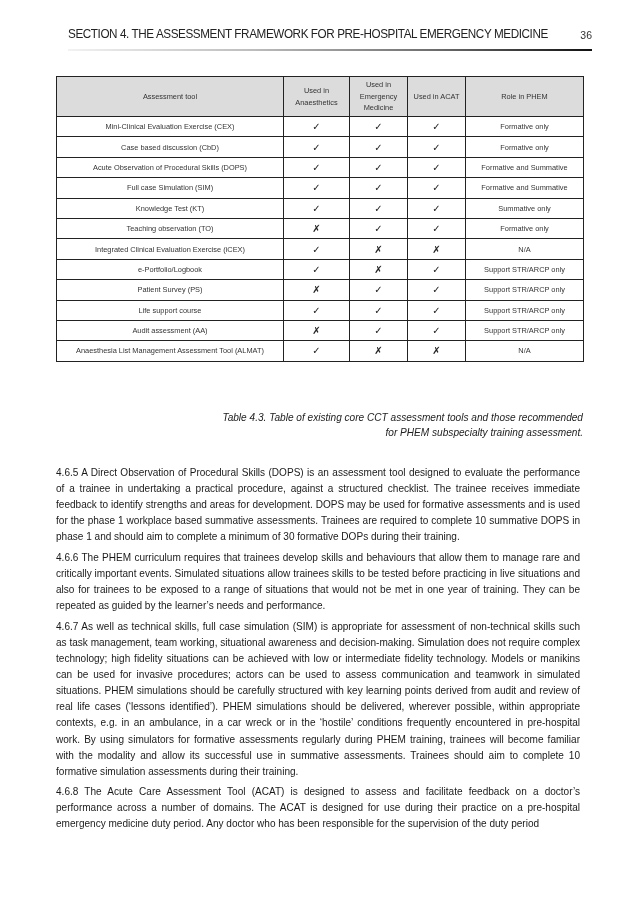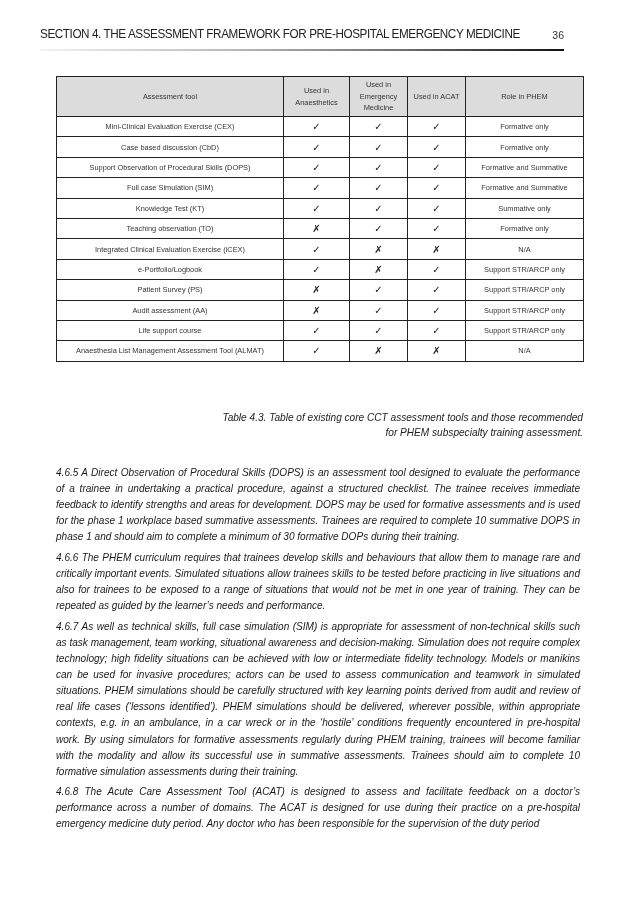--- a/index.html
+++ b/index.html
@@ -1,32 +1,32 @@
 <!DOCTYPE html>
 <html><head>
 <meta charset="utf-8">
 <style>
   html, body { margin: 0; padding: 0; background: #ffffff; }
   body { width: 638px; height: 901px; position: relative; overflow: hidden; font-family: "Liberation Sans", sans-serif; color: #1a1a1a; }
-  .header { position: absolute; left: 40px; top: 27px; width: 524px; height: 26px; }
+  .header { position: absolute; left: 68px; top: 27px; width: 524px; height: 26px; }
   .header-title { position: absolute; left: 0; top: 0; font-family: "Liberation Sans", sans-serif; font-size: 12.6px; letter-spacing: -0.45px; color: #222; transform: scaleX(0.93); transform-origin: left top; white-space: nowrap; }
   .page-num { position: absolute; right: 0; top: 2px; font-size: 10.5px; color: #333; margin-left: 13px; }
   .header-rule { position: absolute; left: 0; top: 22px; width: 524px; height: 2px; background: linear-gradient(to right, #f2f2f2 0%, #bdbdbd 35%, #6d6d6d 70%, #111 100%); }
 
   table.tools { position: absolute; left: 56px; top: 76px; width: 527px; border-collapse: collapse; table-layout: fixed; font-size: 7.4px; color: #333; }
   table.tools th, table.tools td { border: 1px solid #222; text-align: center; vertical-align: middle; padding: 0 2px; }
   table.tools th { background: #dcdcdc; font-weight: normal; height: 39px; line-height: 11.5px; }
   table.tools td { height: 19.4px; white-space: nowrap; }
   table.tools td.mark { font-size: 10px; color: #222; }
   .col-tool { width: 227px; } .col-an { width: 66px; } .col-em { width: 58px; } .col-ph { width: 58px; } .col-role { width: 118px; }
 
   .caption { position: absolute; left: 56px; top: 410px; width: 527px; text-align: right; font-style: italic; font-size: 10.1px; line-height: 15px; color: #222; }
 
   .body-text { position: absolute; left: 56px; top: 465px; width: 524px; font-size: 10.05px; line-height: 16.1px; color: #1a1a1a; }
-  .body-text p { margin: 0 0 4.5px 0; text-align: justify; font-style: italic; }
+  .body-text p { margin: 0 0 4.5px 0; text-align: justify; }
 </style>
 </head>
 <body>
 
 <div class="header">
   <div class="header-title">SECTION 4. THE ASSESSMENT FRAMEWORK FOR PRE-HOSPITAL EMERGENCY MEDICINE</div>
   <div class="page-num">36</div>
   <div class="header-rule"></div>
 </div>
 
@@ -56,21 +56,21 @@
         <td>Formative only</td>
       </tr>
       <tr>
         <td>Case based discussion (CbD)</td>
         <td class="mark">✓</td>
         <td class="mark">✓</td>
         <td class="mark">✓</td>
         <td>Formative only</td>
       </tr>
       <tr>
-        <td>Support Observation of Procedural Skills (DOPS)</td>
+        <td>Acute Observation of Procedural Skills (DOPS)</td>
         <td class="mark">✓</td>
         <td class="mark">✓</td>
         <td class="mark">✓</td>
         <td>Formative and Summative</td>
       </tr>
       <tr>
         <td>Full case Simulation (SIM)</td>
         <td class="mark">✓</td>
         <td class="mark">✓</td>
         <td class="mark">✓</td>
@@ -105,29 +105,29 @@
         <td>Support STR/ARCP only</td>
       </tr>
       <tr>
         <td>Patient Survey (PS)</td>
         <td class="mark">✗</td>
         <td class="mark">✓</td>
         <td class="mark">✓</td>
         <td>Support STR/ARCP  only</td>
       </tr>
       <tr>
-        <td>Audit assessment (AA)</td>
-        <td class="mark">✗</td>
+        <td>Life support course</td>
+        <td class="mark">✓</td>
         <td class="mark">✓</td>
         <td class="mark">✓</td>
         <td>Support STR/ARCP  only</td>
       </tr>
       <tr>
-        <td>Life support course</td>
-        <td class="mark">✓</td>
+        <td>Audit assessment (AA)</td>
+        <td class="mark">✗</td>
         <td class="mark">✓</td>
         <td class="mark">✓</td>
         <td>Support STR/ARCP  only</td>
       </tr>
       <tr>
         <td>Anaesthesia List Management Assessment Tool (ALMAT)</td>
         <td class="mark">✓</td>
         <td class="mark">✗</td>
         <td class="mark">✗</td>
         <td>N/A</td>

